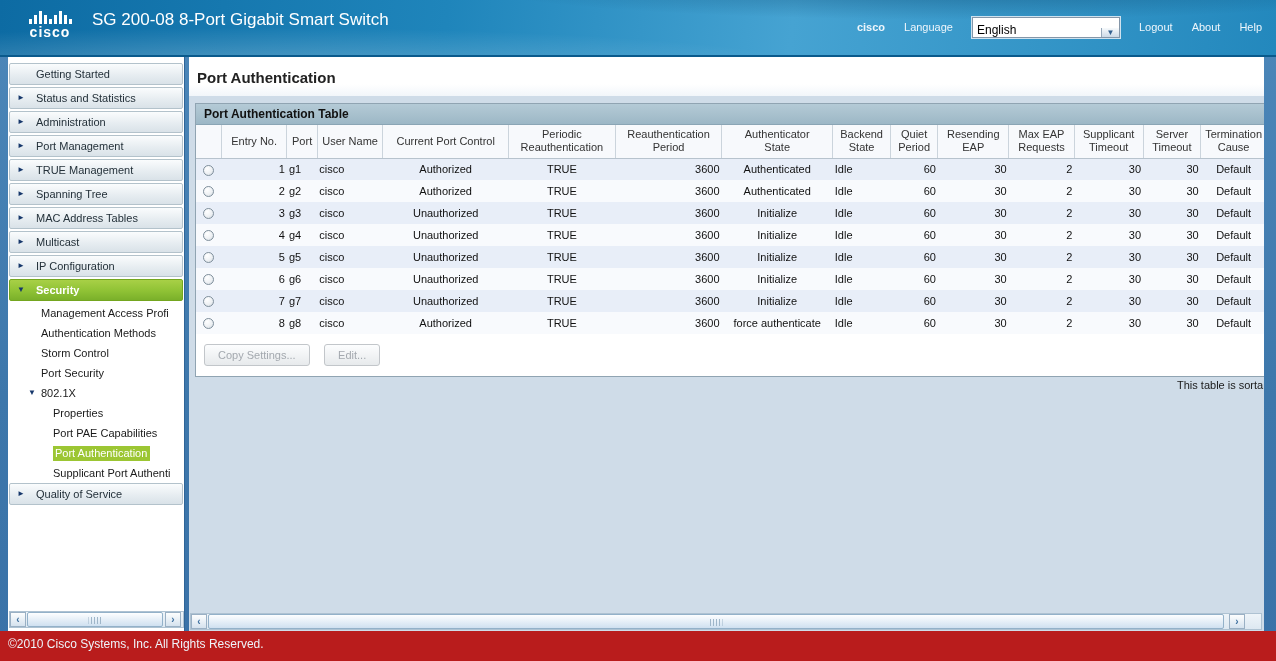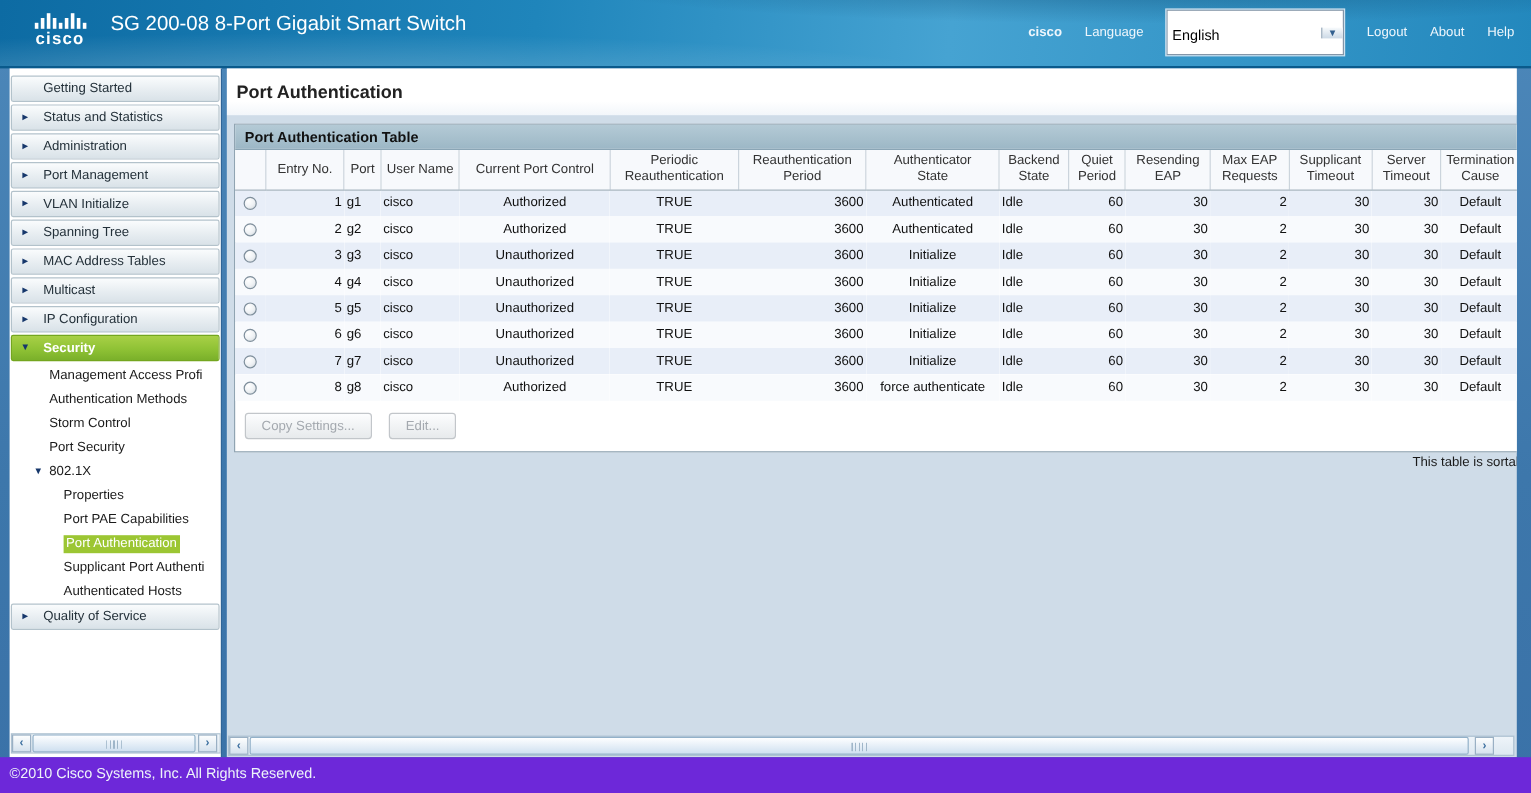--- a/index.html
+++ b/index.html
@@ -27,22 +27,22 @@
   .brand{ position:absolute; left:92px; top:8px; }
   .brand-small{ font-size:11px; line-height:14px; }
   .brand-title{ font-size:17px; line-height:24px; }
   .banner-right{
     position:absolute; right:14px; top:16px; height:22px;
     display:flex; align-items:center; gap:19px;
     font-size:11px; color:#eef6fc;
   }
   .banner-user{ font-weight:bold; }
   .lang-select{
-    width:148px; height:38px; background:#fff; border:1px solid #8496a8;
-    outline:1px solid #cfe2ef; display:flex; align-items:center; cursor:default;
+    width:148px; height:21px; background:#fff; border:1px solid #8496a8;
+    outline:1px solid #cfe2ef; display:flex; align-items:flex-end; cursor:default;
   }
   .lang-select .val{ flex:1; font-size:12px; color:#000; padding:3px 0 0 4px; }
   .lang-select .arrow-btn{
     width:18px; background:linear-gradient(180deg,#f7fafc,#ccd9e6);
     border-left:1px solid #96a8ba; display:flex; align-items:center; justify-content:center;
     color:#33608f; font-size:8px;
   }
   .banner-link{ cursor:pointer; }
 
   
@@ -149,21 +149,21 @@
     border:1px solid #c2c6ca; border-radius:3px; cursor:default;
   }
   .sort-hint{
     position:absolute; left:988px; top:322px; width:200px;
     font-size:11px; color:#1a1a1a; white-space:nowrap;
   }
 
   
   .footer{
     position:absolute; left:0; bottom:0; width:1276px; height:30px;
-    background:#6d28d9;
+    background:#b91c1c;
   }
   .footer-text{ position:absolute; left:8px; top:6px; font-size:12px; color:#eef4fa; }
 </style>
 </head>
 <body>
 
 <div class="banner">
   <div class="logo">
     <div class="logo-bars">
       <i style="height:5px"></i>
@@ -193,36 +193,35 @@
     <span class="banner-link">Help</span>
   </div>
 </div>
 
 <div class="sidebar">
   <div class="nav">
       <div class="nav-item lvl1"><span class="lab">Getting Started</span></div>
       <div class="nav-item lvl1"><span class="arrow">►</span><span class="lab">Status and Statistics</span></div>
       <div class="nav-item lvl1"><span class="arrow">►</span><span class="lab">Administration</span></div>
       <div class="nav-item lvl1"><span class="arrow">►</span><span class="lab">Port Management</span></div>
-      <div class="nav-item lvl1"><span class="arrow">►</span><span class="lab">VLAN Initialize</span></div>
+      <div class="nav-item lvl1"><span class="arrow">►</span><span class="lab">TRUE Management</span></div>
       <div class="nav-item lvl1"><span class="arrow">►</span><span class="lab">Spanning Tree</span></div>
       <div class="nav-item lvl1"><span class="arrow">►</span><span class="lab">MAC Address Tables</span></div>
       <div class="nav-item lvl1"><span class="arrow">►</span><span class="lab">Multicast</span></div>
       <div class="nav-item lvl1"><span class="arrow">►</span><span class="lab">IP Configuration</span></div>
       <div class="nav-item lvl1 sel"><span class="arrow">▼</span><span class="lab">Security</span></div>
       <div class="nav-item lvl2"><span class="lab">Management Access Profi</span></div>
       <div class="nav-item lvl2"><span class="lab">Authentication Methods</span></div>
       <div class="nav-item lvl2"><span class="lab">Storm Control</span></div>
       <div class="nav-item lvl2"><span class="lab">Port Security</span></div>
       <div class="nav-item lvl2"><span class="arrow">▼</span><span class="lab">802.1X</span></div>
       <div class="nav-item lvl3"><span class="lab">Properties</span></div>
       <div class="nav-item lvl3"><span class="lab">Port PAE Capabilities</span></div>
       <div class="nav-item lvl3 sel"><span class="lab">Port Authentication</span></div>
       <div class="nav-item lvl3"><span class="lab">Supplicant Port Authenti</span></div>
-      <div class="nav-item lvl3"><span class="lab">Authenticated Hosts</span></div>
       <div class="nav-item lvl1"><span class="arrow">►</span><span class="lab">Quality of Service</span></div>
     </div>
   <div class="hscroll sb-scroll">
     <span class="scroll-arrow" style="left:0">‹</span>
     <span class="scroll-thumb" style="left:17px;width:136px">
         <span class="grip"></span>
       </span>
     <span class="scroll-arrow" style="right:2px">›</span>
   </div>
 </div>

